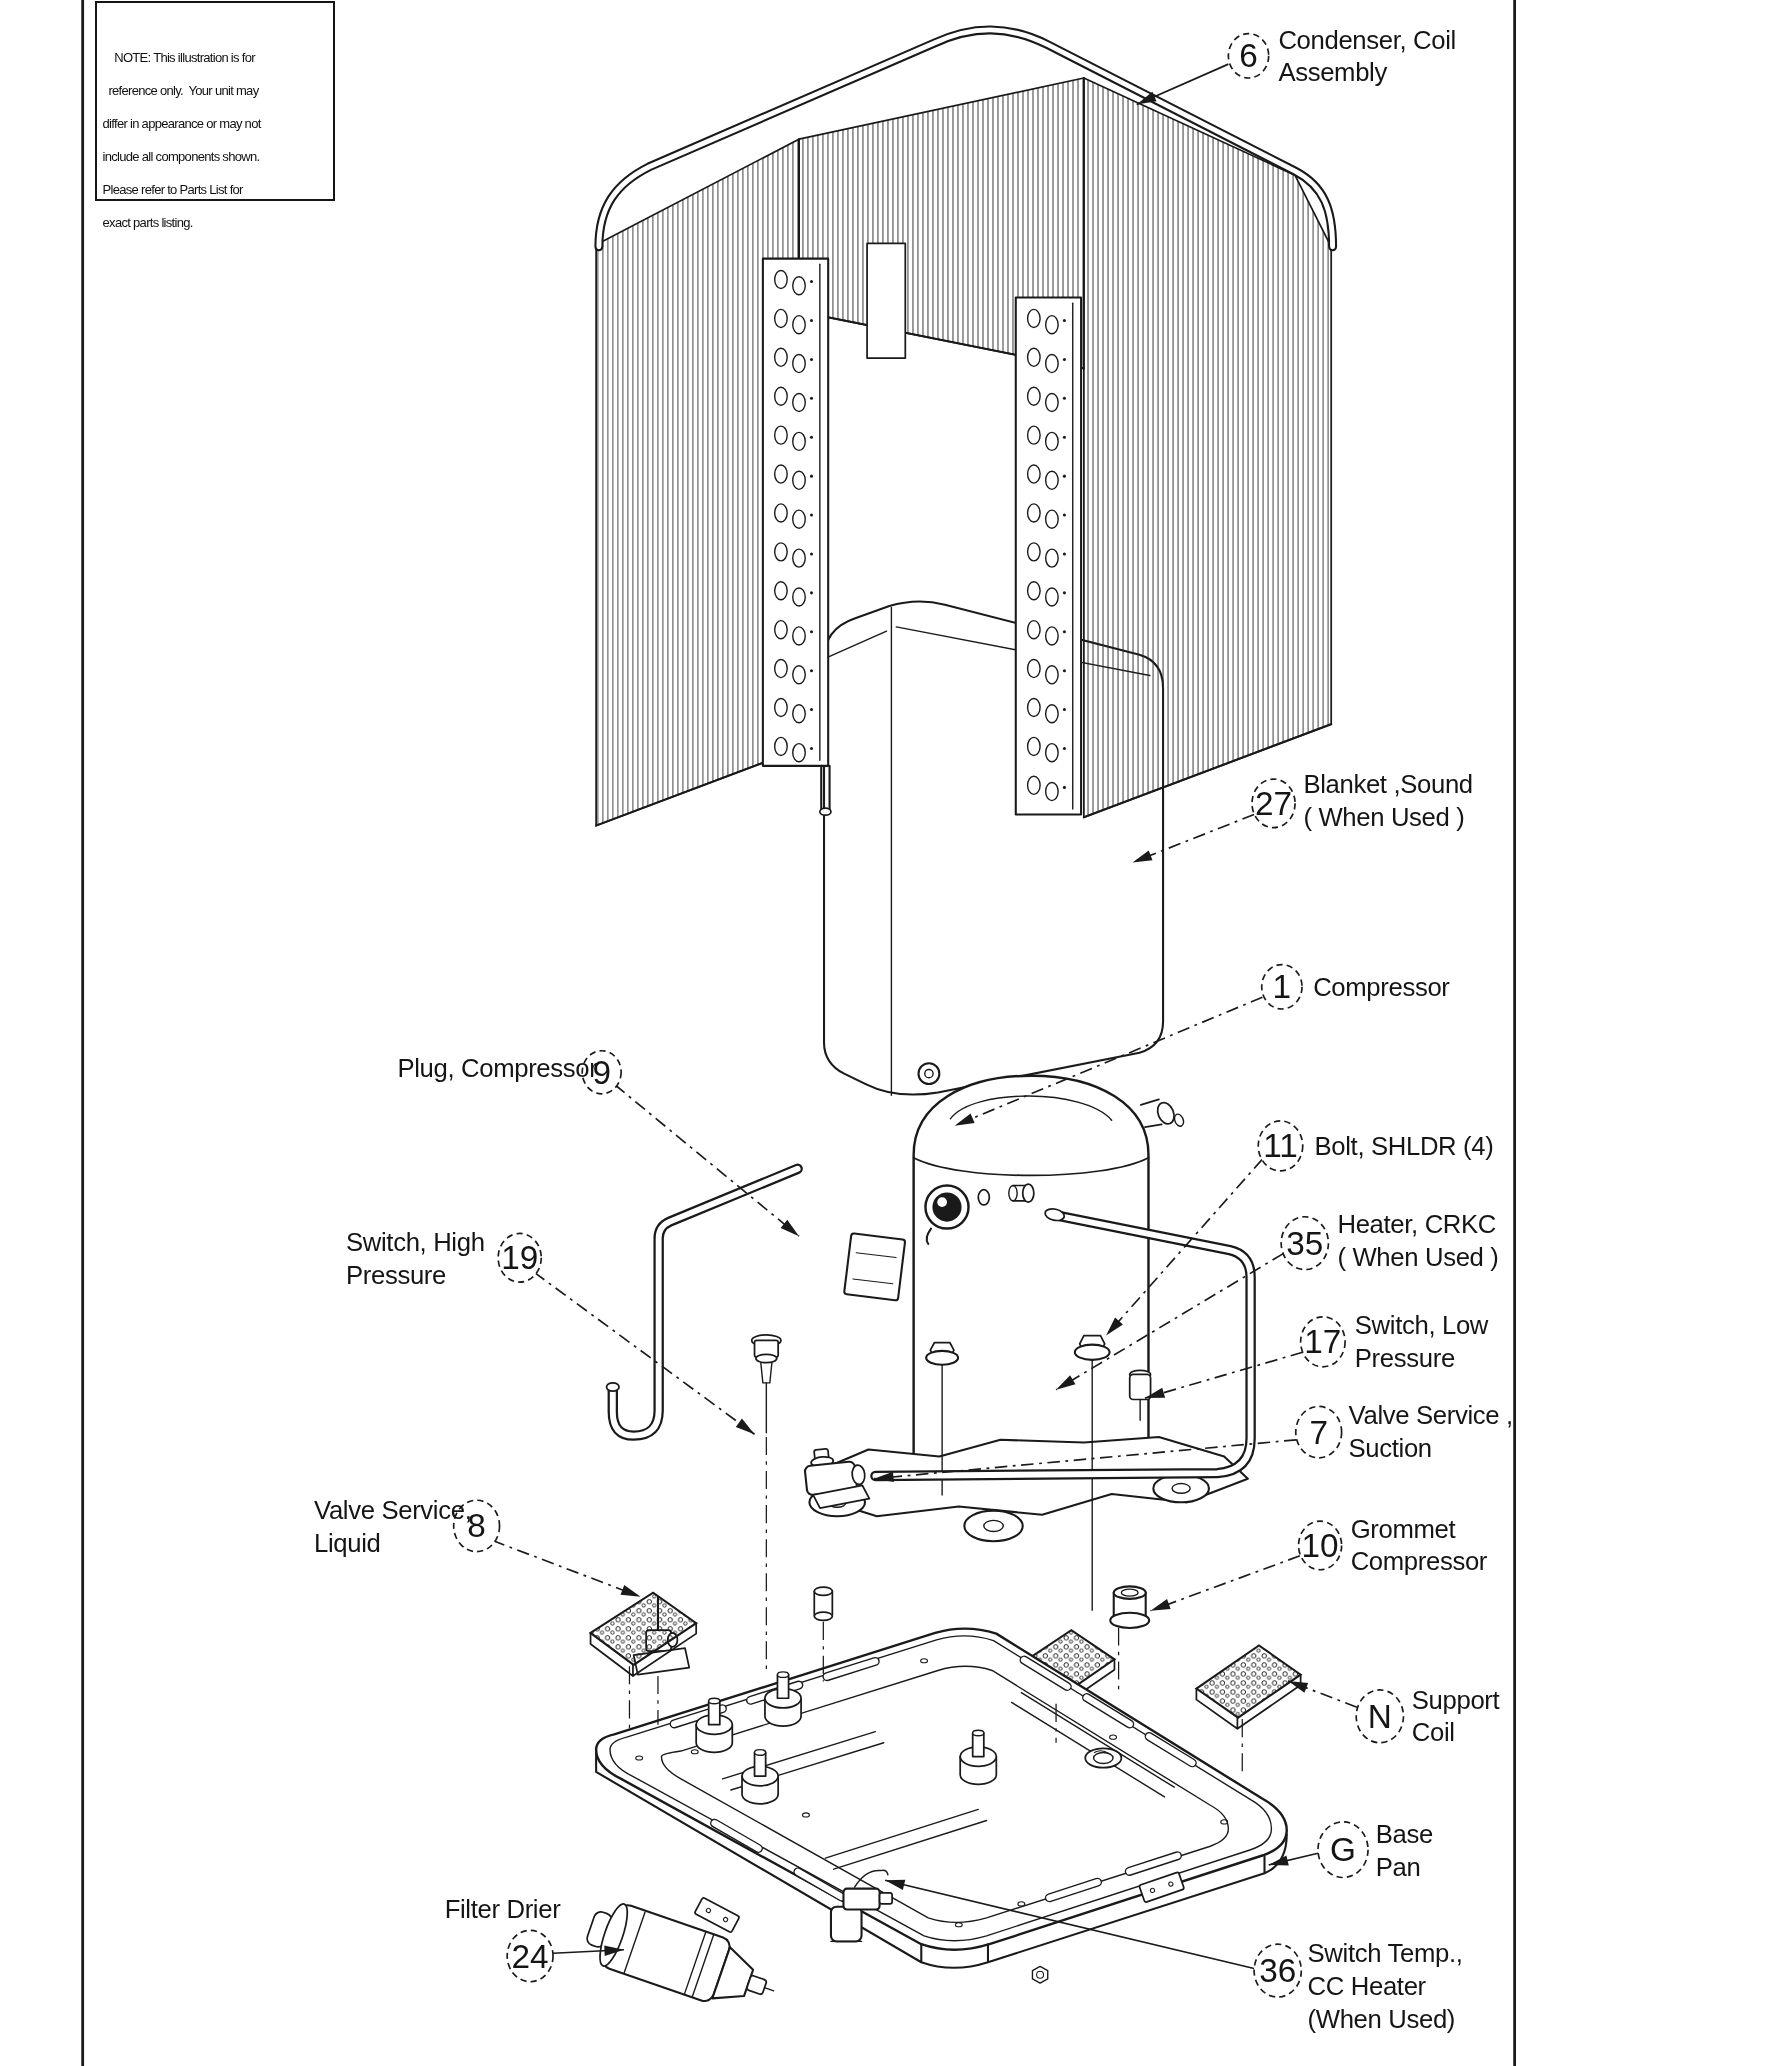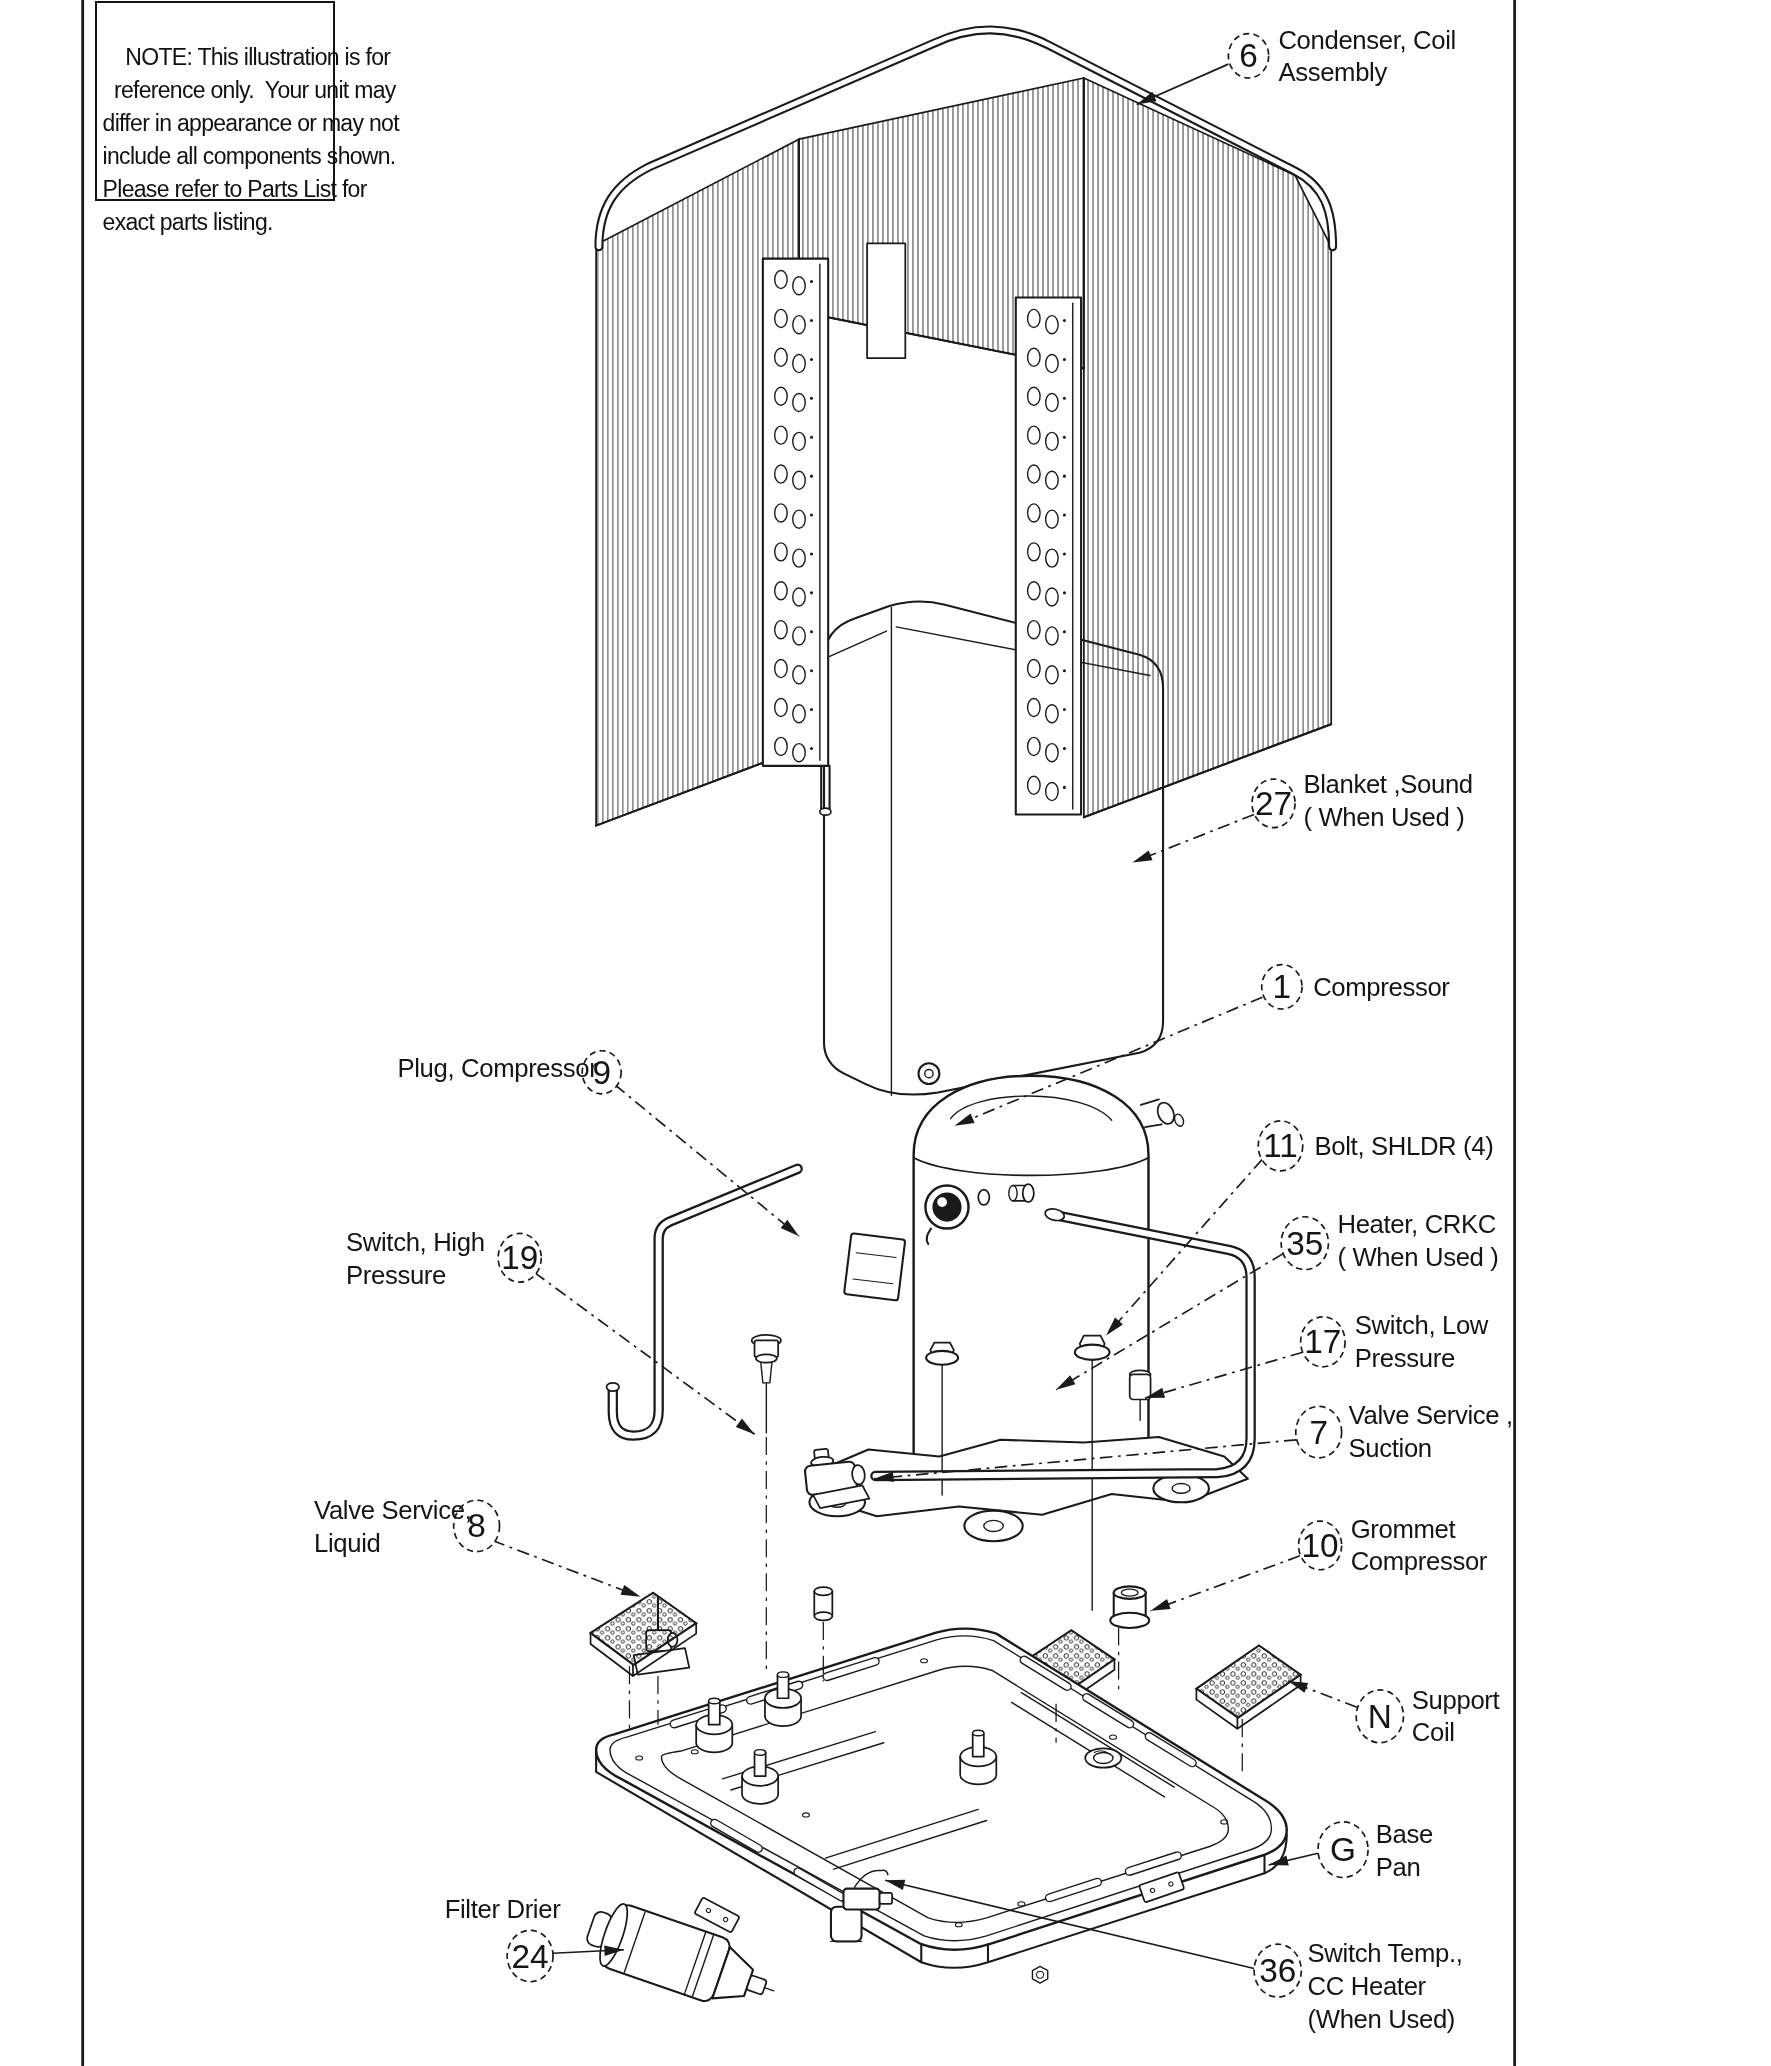--- a/index.html
+++ b/index.html
@@ -24,21 +24,21 @@
   .leader{stroke:#1a1a1a;stroke-width:2.4;fill:none;}
   .leader.dashed{stroke-dasharray:18 8 4 8;}
   .arrowhead{fill:#1a1a1a;stroke:none;}
   .callout-circle{fill:#fff;stroke:#1a1a1a;stroke-width:2.4;stroke-dasharray:9 6;}
   .callout-num{font-family:"Liberation Sans",sans-serif;font-size:48px;fill:#151515;
                text-anchor:middle;dominant-baseline:central;}
   .callout-label{font-family:"Liberation Sans",sans-serif;font-size:37px;fill:#151515;
                  letter-spacing:-0.5px;dominant-baseline:central;}
   .note-box{position:absolute;left:95px;top:1.4px;width:240px;height:200px;
             border:2.1px solid #151515;background:#fff;box-sizing:border-box;
-            padding:4.2px 5.6px;font-size:23px;line-height:33px;letter-spacing:-0.7px;
+            padding:4.2px 5.6px;font-size:13px;line-height:33px;letter-spacing:-0.7px;
             white-space:pre;color:#111;}
 </style>
 </head>
 <body>
 
 <div class="page">
 
   <svg width="1771" height="2066" viewBox="0 0 2549 2973">
     <defs>
       <pattern id="fins" width="7.2" height="14" patternUnits="userSpaceOnUse">

